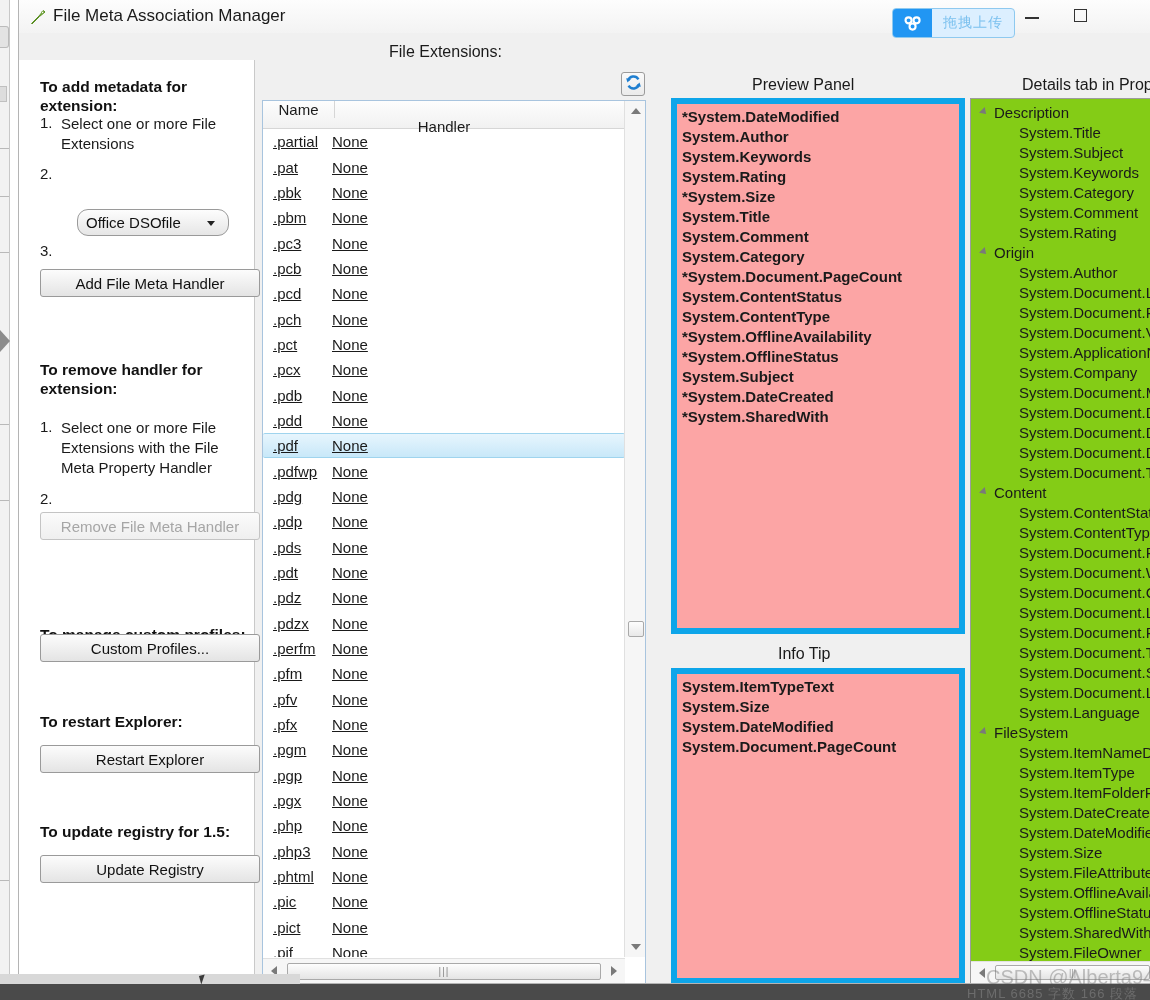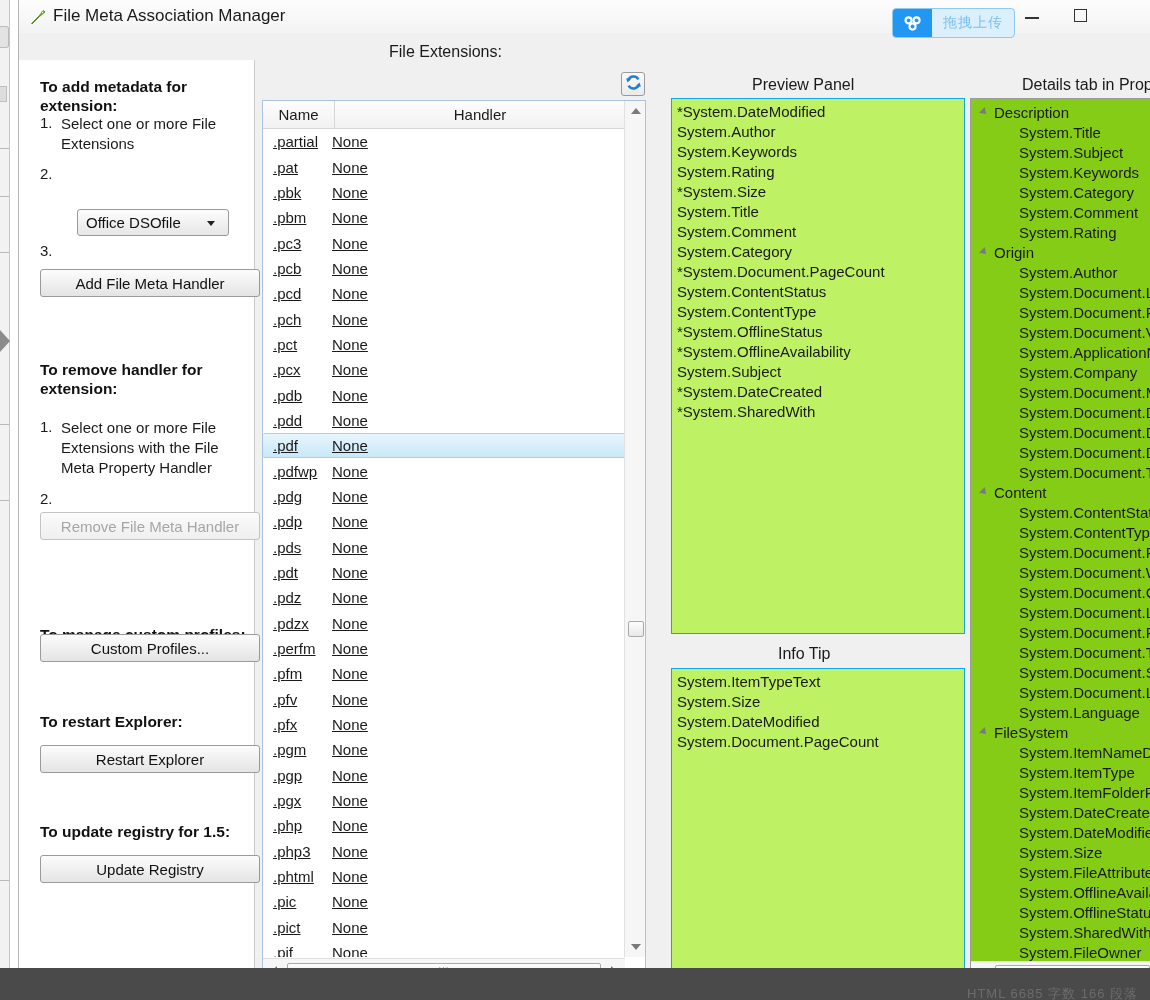--- a/index.html
+++ b/index.html
@@ -41,21 +41,21 @@
     border-bottom: 11px solid transparent;
     border-left: 10px solid #7a7a7a;
     opacity: .85;
   }
   .behind-tick {
     position: absolute; left: 0; width: 9px; height: 1px; background: #b9b9b9;
   }
 
   
   .taskbar {
-    position: absolute; left: 0; bottom: 0; width: 1150px; height: 32px;
+    position: absolute; left: 0; bottom: 0; width: 1150px; height: 16px;
     background: #4a4a4a;
   }
   .taskbar-left {
     position: absolute; left: 0; bottom: 16px; width: 300px; height: 10px;
     background: #d8d8d8;
   }
   .taskbar-text {
     position: absolute; right: 12px; bottom: -3px;
     font-size: 13px; color: #6c6c6c; letter-spacing: 1px;
     white-space: nowrap; overflow: hidden;
@@ -134,21 +134,21 @@
   .lp-head {
     position: absolute; font-size: 15.5px; font-weight: bold; color: #111;
     line-height: 19px; width: 210px;
   }
   .lp-num { position: absolute; font-size: 15px; color: #1a1a1a; }
   .lp-txt { position: absolute; font-size: 15px; color: #1a1a1a; line-height: 20px; width: 188px;}
 
   .combo {
     position: absolute; left: 58px; width: 152px; height: 27px;
     background: linear-gradient(#fdfdfd, #e6e6e6);
-    border: 1px solid #9a9a9a; border-radius: 3px;
+    border: 1px solid #9a9a9a; border-radius: 11px;
     display: flex; align-items: center;
   }
   .combo-text { padding-left: 8px; font-size: 15px; color: #111; }
   .combo-arrow {
     position: absolute; right: 13px; top: 11px;
     width: 0; height: 0;
     border-left: 4.5px solid transparent; border-right: 4.5px solid transparent;
     border-top: 5px solid #222;
   }
   .btn {
@@ -170,20 +170,21 @@
   .ext-box {
     position: absolute; left: 243px; top: 100px; width: 384px; height: 884px;
     background: #ffffff; border: 1px solid #a8c4de;
     overflow: hidden;
   }
   .ext-header {
     position: absolute; left: 0; top: 0; width: 362px; height: 28px;
     background: linear-gradient(#fdfdfd, #f1f1f1);
     border-bottom: 1px solid #d6d6d6;
     display: flex;
+    flex-direction: column;
   }
   .hcell {
     font-size: 15px; color: #1a1a1a;
     display: flex; align-items: center; justify-content: center;
     height: 100%;
   }
   .hcell-name { width: 72px; border-right: 1px solid #d6d6d6; }
   .hcell-handler { flex: 1; }
   .ext-rows {
     position: absolute; left: 0; top: 28px; width: 362px; bottom: 26px;
@@ -250,22 +251,23 @@
   .hthumb {
     flex: 1; height: 17px; margin: 0 2px;
     background: linear-gradient(#fdfdfd, #e4e4e4);
     border: 1px solid #a9a9a9; border-radius: 2px;
     display: flex; align-items: center; justify-content: center;
     font-size: 10px; color: #8a8a8a; letter-spacing: 1px;
   }
 
   
   .list-box {
-    position: absolute; background: #bef264; border: 1px solid #0ea5e9;
+    position: absolute; background: #fca5a5; border: 6px solid #0ea5e9;
     overflow: hidden;
+    font-weight: bold;
   }
   .preview-box { left: 652px; top: 98px; width: 294px; height: 536px; }
   .infotip-box { left: 652px; top: 668px; width: 294px; height: 316px; }
   .list-item {
     font-size: 15px; color: #1a1a1a; line-height: 20px;
     padding-left: 5px; white-space: nowrap;
   }
 
   
   .tree-box {
@@ -581,22 +583,22 @@
           <div class="list-item">System.Author</div>
           <div class="list-item">System.Keywords</div>
           <div class="list-item">System.Rating</div>
           <div class="list-item">*System.Size</div>
           <div class="list-item">System.Title</div>
           <div class="list-item">System.Comment</div>
           <div class="list-item">System.Category</div>
           <div class="list-item">*System.Document.PageCount</div>
           <div class="list-item">System.ContentStatus</div>
           <div class="list-item">System.ContentType</div>
+          <div class="list-item">*System.OfflineAvailability</div>
           <div class="list-item">*System.OfflineStatus</div>
-          <div class="list-item">*System.OfflineAvailability</div>
           <div class="list-item">System.Subject</div>
           <div class="list-item">*System.DateCreated</div>
           <div class="list-item">*System.SharedWith</div>
         </div>
     </div>
 
     <div class="list-box infotip-box">
       <div id="infotip-items" style="padding-top:3px">
           <div class="list-item">System.ItemTypeText</div>
           <div class="list-item">System.Size</div>

